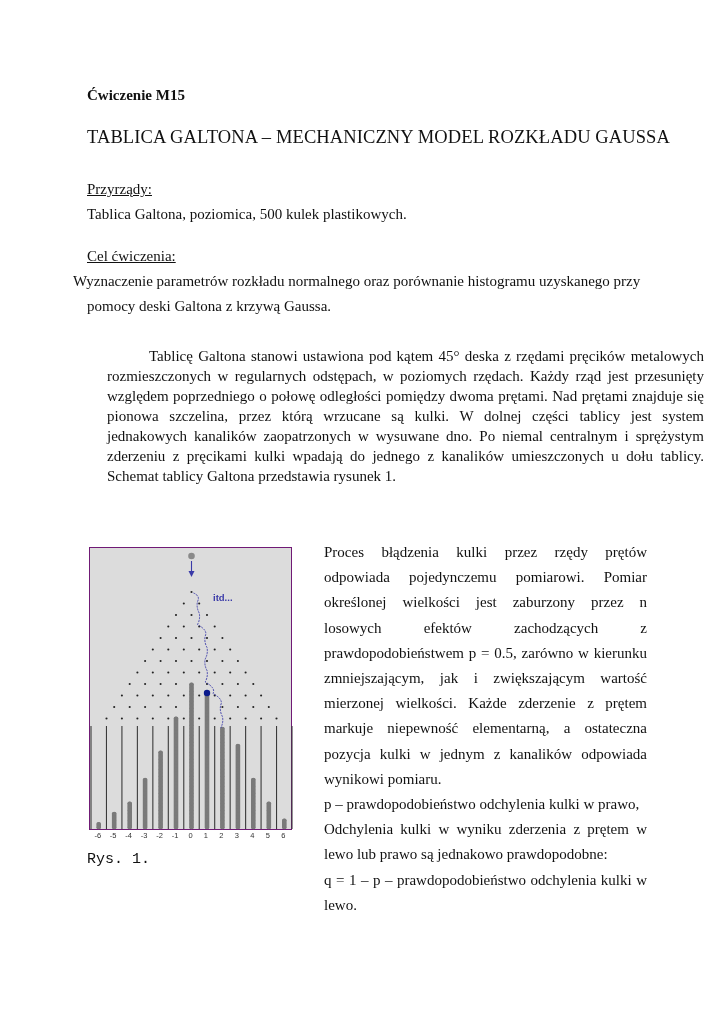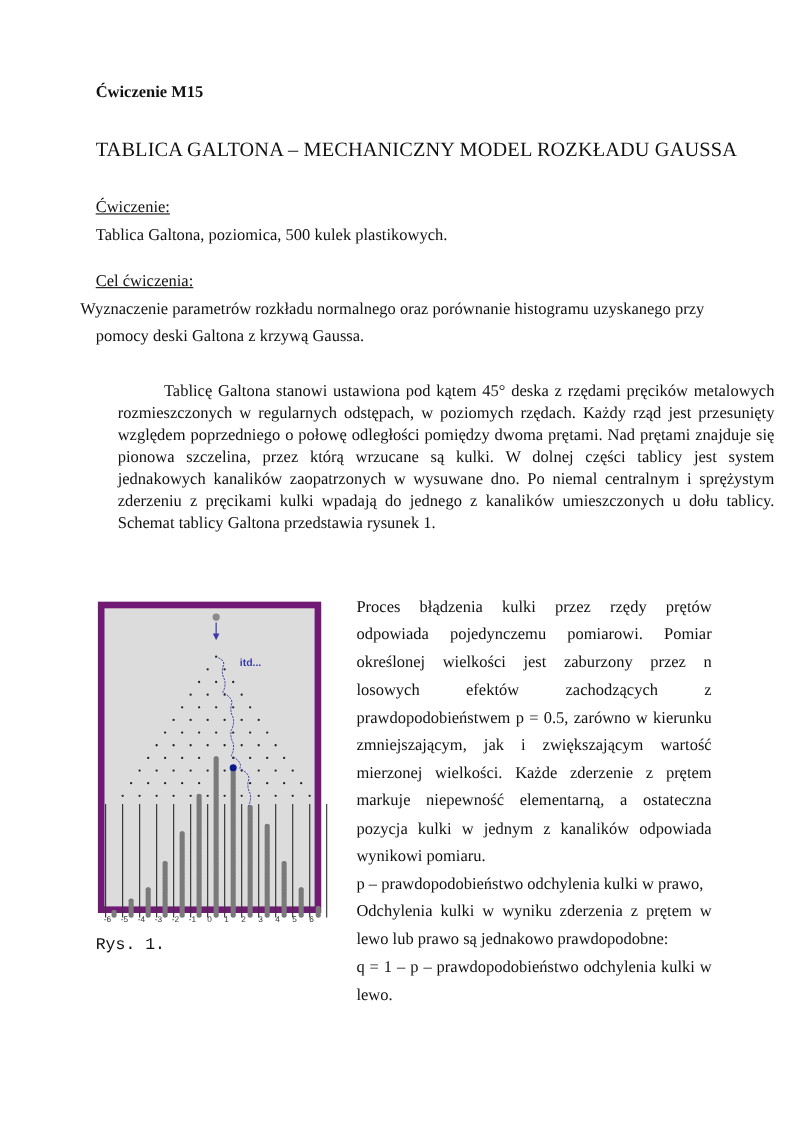--- a/index.html
+++ b/index.html
@@ -1,43 +1,43 @@
 <!DOCTYPE html>
 <html><head>
 <meta charset="utf-8">
 <style>
   html, body { margin:0; padding:0; background:#ffffff; }
   body { width:724px; height:1024px; position:relative; overflow:hidden;
          font-family:"Liberation Serif", "DejaVu Serif", serif; color:#111; }
   .abs { position:absolute; }
-  .exercise { left:87px; top:76px; font-size:15px; font-weight:bold;text-align:center; }
+  .exercise { left:87px; top:87px; font-size:15px; font-weight:bold;text-align:center; }
   .title { left:87px; top:127px; font-size:18.5px; letter-spacing:0.1px; }
   .label-u { text-decoration:underline; font-size:15px; }
   .line { font-size:15px; white-space:nowrap; }
   .para { left:87px; width:597px; font-size:15px; line-height:20px; text-align:justify;margin-left:20px; }
   .para .indent { display:inline-block; width:42px; }
   .right { left:324px; width:323px; font-size:15px; line-height:25.2px; }
   .right p { margin:0; text-align:justify; text-align-last:left; }
   .caption { left:87px; top:851px; font-size:15px; line-height:17px;font-family:Liberation Mono, monospace; }
   .caption i { font-style:italic; }
   
   .fig { left:89px; top:547px; width:203px; height:283px; background:#dcdcdc;
-         border:6px solid #701a75; box-sizing:border-box; }
+         border:1px solid #701a75; box-sizing:border-box; }
   .fig svg { position:absolute; left:0; top:0; }
   .ticks { left:89px; top:830px; width:203px; height:14px; }
   .tick { position:absolute; top:1px; font-family:"Liberation Sans", sans-serif; font-size:7.5px; color:#333;
           transform:translateX(-50%); }
 </style>
 </head>
 <body>
 
 <div class="abs exercise">Ćwiczenie M15</div>
 <div class="abs title">TABLICA GALTONA – MECHANICZNY MODEL ROZKŁADU GAUSSA</div>
 
-<div class="abs label-u" style="left:87px;top:181px;">Ćwiczenie:</div>
+<div class="abs label-u" style="left:87px;top:181px;">Przyrządy:</div>
 <div class="abs line" style="left:87px;top:206px;">Tablica Galtona, poziomica, 500 kulek plastikowych.</div>
 
 <div class="abs label-u" style="left:87px;top:248px;text-decoration:underline;">Cel ćwiczenia:</div>
 <div class="abs line" style="left:73px;top:273px;">Wyznaczenie parametrów rozkładu normalnego oraz  porównanie histogramu uzyskanego przy</div>
 <div class="abs line" style="left:87px;top:298px;">pomocy deski Galtona z krzywą Gaussa.</div>
 
 <div class="abs para" style="top:346px;"><span class="indent"></span><span>Tablicę Galtona stanowi ustawiona pod kątem 45° deska z rzędami pręcików metalowych rozmieszczonych w regularnych odstępach, w poziomych rzędach. Każdy rząd jest przesunięty względem poprzedniego o połowę odległości pomiędzy dwoma prętami. Nad prętami znajduje się pionowa szczelina, przez którą wrzucane są kulki. W dolnej części tablicy jest system jednakowych kanalików zaopatrzonych w wysuwane dno. Po niemal centralnym i sprężystym zderzeniu z pręcikami kulki wpadają do jednego z kanalików umieszczonych u dołu tablicy. Schemat tablicy Galtona przedstawia rysunek 1.</span></div>
 
 <div class="abs fig">
   <svg id="galton-svg" width="203" height="283" viewBox="0 0 203 283">

